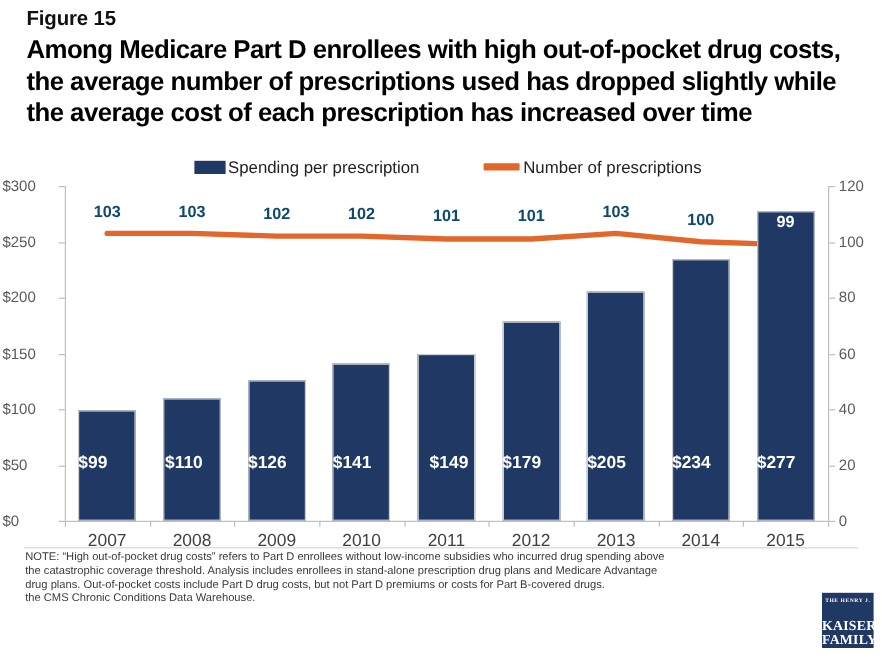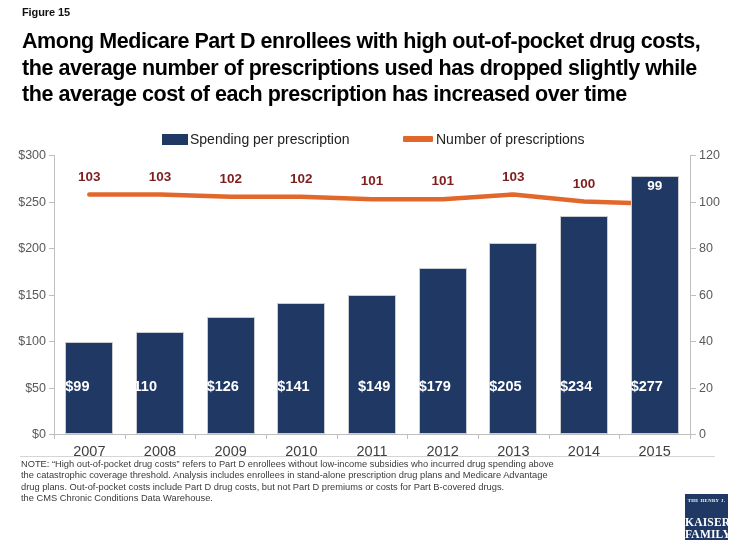--- a/index.html
+++ b/index.html
@@ -21,21 +21,21 @@
     height: 551px;
     box-sizing: border-box;
     padding: 0;
   }
 
   
   .figure-label {
     position: absolute;
     left: 22px;
     top: 6px;
-    font-size: 11px;
+    font-size: 17px;
     font-weight: bold;
     letter-spacing: -0.1px;
     color: #111111;
   }
   .title {
     position: absolute;
     left: 22px;
     top: 28px;
     width: 700px;
     font-size: 21.5px;
@@ -118,21 +118,20 @@
     position: absolute;
     top: 279px;
     width: 1px;
     height: 5px;
     background: #bfbfbf;
   }
   .ylabel {
     position: absolute;
     font-size: 12.5px;
     color: #595959;
-    text-align: right;
     width: 44px;
     left: 2px;
     transform: translateY(-50%);
   }
   .ylabel-r {
     position: absolute;
     font-size: 12.5px;
     color: #595959;
     text-align: left;
     width: 40px;
@@ -157,21 +156,21 @@
   .bar-value {
     position: absolute;
     color: #ffffff;
     font-size: 14.5px;
     font-weight: bold;
     text-align: left;
     transform: translateX(-50%);
   }
   .line-value {
     position: absolute;
-    color: #7f1d1d;
+    color: #0c4a6e;
     font-size: 13.5px;
     font-weight: bold;
     text-align: center;
     transform: translate(-50%, -50%);
   }
   .line-value.inverse { color: #ffffff; }
 
   .lineseries {
     position: absolute;
     left: 0; top: 0;
@@ -304,21 +303,21 @@
       <div class="ylabel-r" style="top: 46.5px;">100</div>
       <div class="tick tick-r" style="top: 0px;"></div>
       <div class="ylabel-r" style="top: 0px;">120</div>
       <div class="tick-x" style="left: 54px;"></div>
       <div class="xlabel" style="left: 89.3333px;">2007</div>
       <div class="bar" style="left: 65.3067px; top: 186.93px; width: 48.0533px; height: 92.07px; background: rgb(31, 56, 100);"></div>
       <div class="bar-value" style="left: 89.3333px; top: 223px; width: 48.0533px;">$99</div>
       <div class="tick-x" style="left: 124.667px;"></div>
       <div class="xlabel" style="left: 160px;">2008</div>
       <div class="bar" style="left: 135.973px; top: 176.7px; width: 48.0533px; height: 102.3px; background: rgb(31, 56, 100);"></div>
-      <div class="bar-value" style="left: 160px; top: 223px; width: 69px;">$110</div>
+      <div class="bar-value" style="left: 172px; top: 223px; width: 69px;">$110</div>
       <div class="tick-x" style="left: 195.333px;"></div>
       <div class="xlabel" style="left: 230.667px;">2009</div>
       <div class="bar" style="left: 206.64px; top: 161.82px; width: 48.0533px; height: 117.18px; background: rgb(31, 56, 100);"></div>
       <div class="bar-value" style="left: 230.667px; top: 223px; width: 48.0533px;">$126</div>
       <div class="tick-x" style="left: 266px;"></div>
       <div class="xlabel" style="left: 301.333px;">2010</div>
       <div class="bar" style="left: 277.307px; top: 147.87px; width: 48.0533px; height: 131.13px; background: rgb(31, 56, 100);"></div>
       <div class="bar-value" style="left: 301.333px; top: 223px; width: 48.0533px;">$141</div>
       <div class="tick-x" style="left: 336.667px;"></div>
       <div class="xlabel" style="left: 372px;">2011</div>

